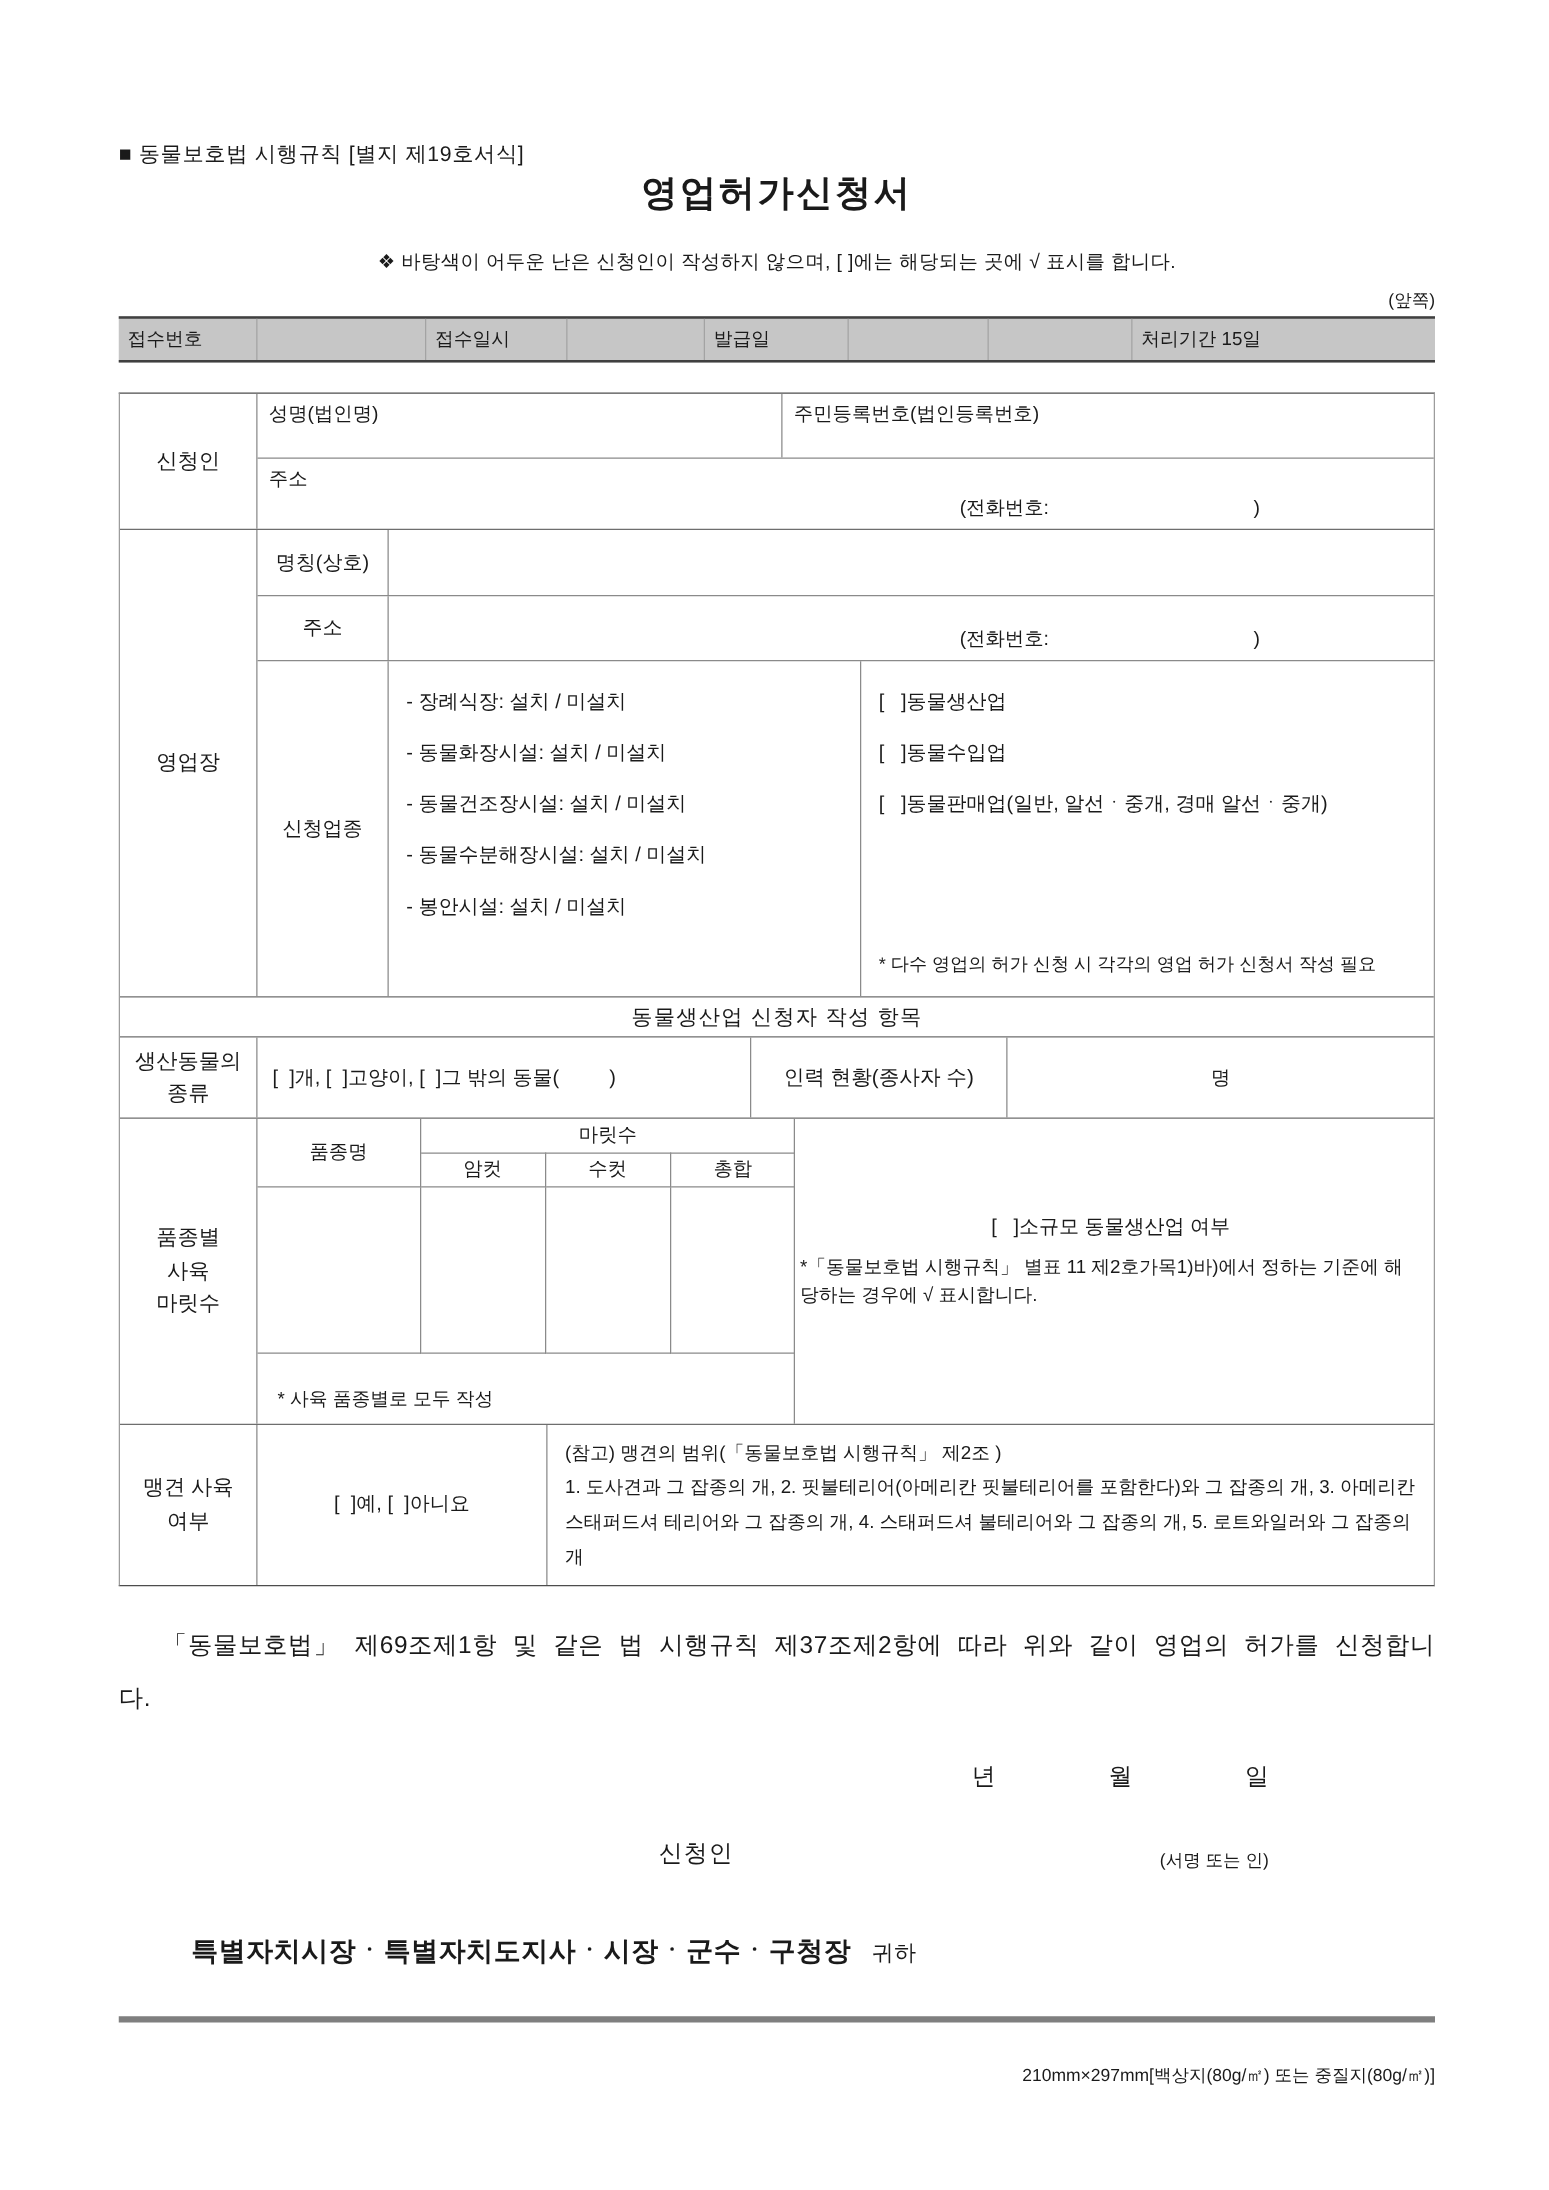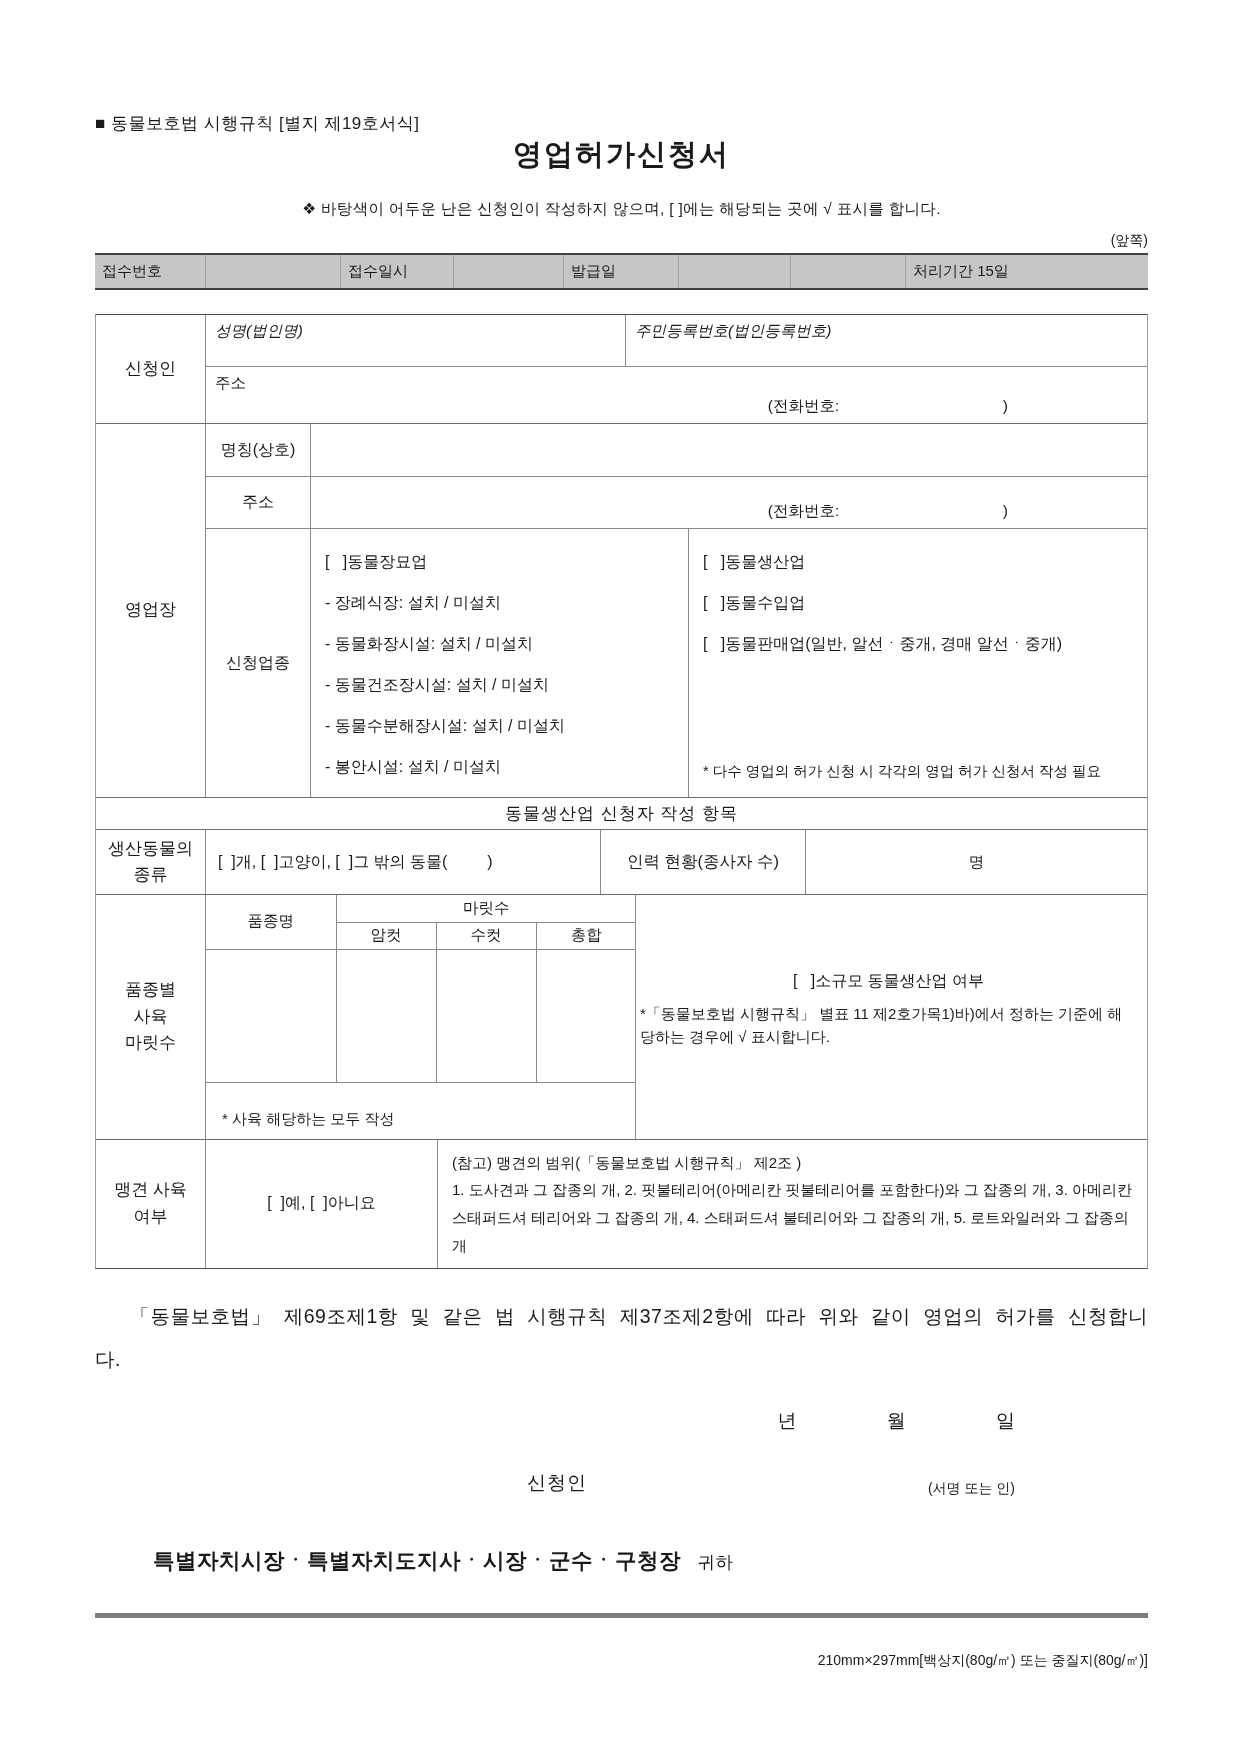--- a/index.html
+++ b/index.html
@@ -34,21 +34,21 @@
   .seclabel { width:110px; display:flex; flex-direction:column; align-items:center; justify-content:center;
               font-size:17px; border-right:1px solid #8a8a8a; text-align:center; line-height:1.55; }
   .secbody  { flex:1; display:flex; flex-direction:column; }
 
   .row { display:flex; border-bottom:1px solid #8a8a8a; }
   .row:last-child { border-bottom:none; }
   .sublabel { width:105px; display:flex; align-items:center; justify-content:center;
               font-size:16px; border-right:1px solid #8a8a8a; }
   .cell { padding:6px 9px; font-size:15.5px; }
 
-  .ap-row1 { height:52px;font-style:italic; }
+  .ap-row1 { height:52px; }
   .ap-name { width:420px; border-right:1px solid #8a8a8a; }
   .ap-reg  { flex:1; }
   .ap-addr { height:56px; flex:1; display:flex; flex-direction:column; justify-content:space-between; }
   .phone   { text-align:right; padding-right:130px; font-size:15.5px; }
 
   .bz-name { height:53px; }
   .bz-addr { height:52px; }
   .bz-addr .cell { flex:1; display:flex; flex-direction:column; justify-content:flex-end; }
   .bz-type { height:268px; }
   .type-left  { width:378px; border-right:1px solid #8a8a8a; padding:12px 0 10px 14px; }
@@ -147,21 +147,20 @@
         </div>
         <div class="row bz-addr">
           <div class="sublabel">주소</div>
           <div class="cell">
             <div class="phone">(전화번호:&nbsp;&nbsp;&nbsp;&nbsp;&nbsp;&nbsp;&nbsp;&nbsp;&nbsp;&nbsp;&nbsp;&nbsp;&nbsp;&nbsp;&nbsp;&nbsp;&nbsp;&nbsp;&nbsp;&nbsp;&nbsp;&nbsp;&nbsp;&nbsp;&nbsp;&nbsp;&nbsp;&nbsp;&nbsp;&nbsp;&nbsp;&nbsp;&nbsp;&nbsp;&nbsp;&nbsp;&nbsp;&nbsp;)</div>
           </div>
         </div>
         <div class="row bz-type">
           <div class="sublabel">신청업종</div>
           <div class="type-left">
-            <div class="tline">[&nbsp;&nbsp;&nbsp;]동물장묘업</div>
             <div class="tline">- 장례식장: 설치 / 미설치</div>
             <div class="tline">- 동물화장시설: 설치 / 미설치</div>
             <div class="tline">- 동물건조장시설: 설치 / 미설치</div>
             <div class="tline">- 동물수분해장시설: 설치 / 미설치</div>
             <div class="tline">- 봉안시설: 설치 / 미설치</div>
           </div>
           <div class="type-right">
             <div class="tline">[&nbsp;&nbsp;&nbsp;]동물생산업</div>
             <div class="tline">[&nbsp;&nbsp;&nbsp;]동물수입업</div>
             <div class="tline">[&nbsp;&nbsp;&nbsp;]동물판매업(일반, 알선ㆍ중개, 경매 알선ㆍ중개)</div>
@@ -202,21 +201,21 @@
             <td class="hd" style="width:100px">총합</td>
           </tr>
           <tr class="bodyr">
             <td></td>
             <td></td>
             <td></td>
             <td></td>
           </tr>
         </tbody>
           </table>
-        <div class="br-note">* 사육 해당하는 모두 작성</div>
+        <div class="br-note">* 사육 품종별로 모두 작성</div>
       </div>
       <div class="br-right">
         <div class="small-line">[&nbsp;&nbsp;&nbsp;]소규모 동물생산업 여부</div>
         <div class="small-note">*「동물보호법 시행규칙」 별표 11 제2호가목1)바)에서 정하는 기준에 해당하는 경우에 √ 표시합니다.</div>
       </div>
     </div>
 
     <div class="sec dog-row">
       <div class="seclabel">
         <span>맹견 사육</span>

